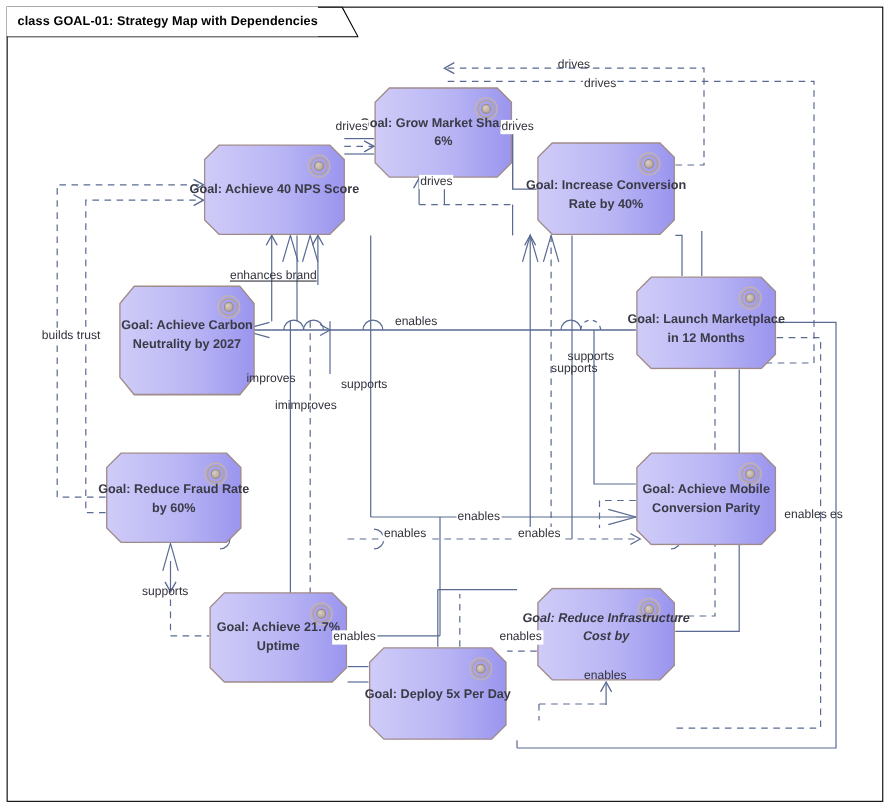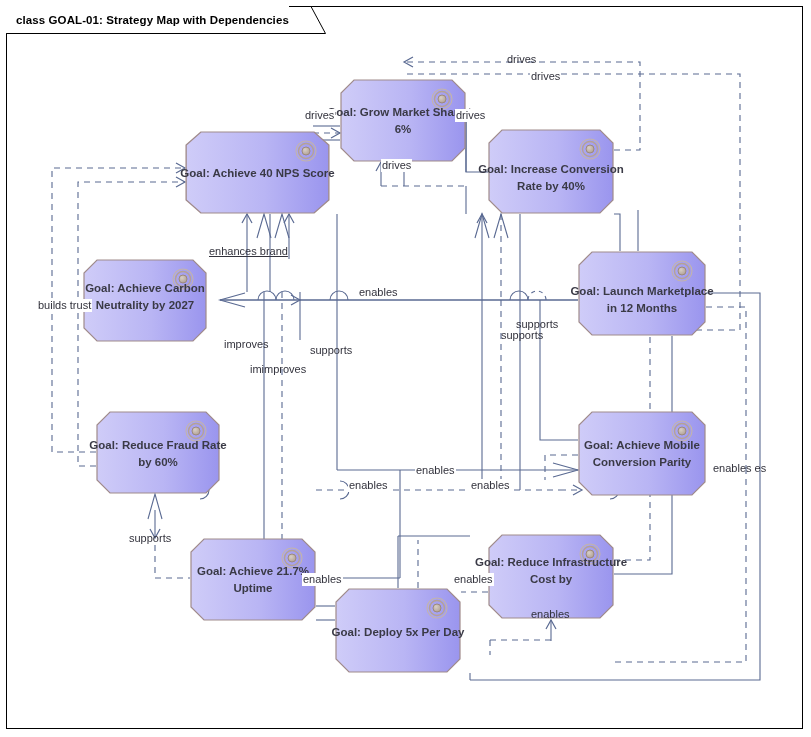--- a/index.html
+++ b/index.html
@@ -235,21 +235,21 @@
       <path d="M155,538 L155,510" marker-end="url(#vhead)" transform="rotate(180 155 524)"></path>
       <path d="M155,545 L155,578 L190,578" stroke-dasharray="6,5"></path>
       <path d="M148,519 L155,494 L162,519"></path>
 
       <path d="M614,560 L650,560 L650,336" stroke-dasharray="6,5"></path>
       <path d="M614,574 L672,574 L672,336"></path>
 
     </g>
   </svg>
 
-  <div class="node" style="left:185px; top:131px; width:145px; height:83px;">
+  <div class="node" style="left:185px; top:131px; width:129px; height:83px;">
     <svg class="node-shape" viewBox="0 0 128 83" preserveAspectRatio="none">
       <path d="M14,1 L114,1 L127,14 L127,69 L114,82 L14,82 L1,69 L1,14 Z" fill="url(#nodeGrad)" stroke="#a08b8b" stroke-width="1.2"></path>
     </svg>
     <svg class="node-icon" viewBox="0 0 22 22">
       <circle cx="11" cy="11" r="10" fill="none" stroke="#c3b4ab" stroke-width="1.1"></circle>
       <circle cx="11" cy="11" r="7.5" fill="none" stroke="#b5a296" stroke-width="1.4"></circle>
       <circle cx="11" cy="11" r="4" fill="url(#iconGrad)" stroke="#9d8a7c" stroke-width="1"></circle>
     </svg>
     <div class="node-label">Goal: Achieve 40 NPS Score</div>
   </div>
@@ -271,21 +271,21 @@
       <path d="M14,1 L112,1 L125,14 L125,71 L112,84 L14,84 L1,71 L1,14 Z" fill="url(#nodeGrad)" stroke="#a08b8b" stroke-width="1.2"></path>
     </svg>
     <svg class="node-icon" viewBox="0 0 22 22">
       <circle cx="11" cy="11" r="10" fill="none" stroke="#c3b4ab" stroke-width="1.1"></circle>
       <circle cx="11" cy="11" r="7.5" fill="none" stroke="#b5a296" stroke-width="1.4"></circle>
       <circle cx="11" cy="11" r="4" fill="url(#iconGrad)" stroke="#9d8a7c" stroke-width="1"></circle>
     </svg>
     <div class="node-label" style="top:58%;">Goal: Increase Conversion Rate by 40%</div>
   </div>
 
-  <div class="node" style="left:83px; top:259px; width:124px; height:83px;">
+  <div class="node" style="left:108px; top:259px; width:124px; height:101px;">
     <svg class="node-shape" viewBox="0 0 124 83" preserveAspectRatio="none">
       <path d="M14,1 L110,1 L123,14 L123,69 L110,82 L14,82 L1,69 L1,14 Z" fill="url(#nodeGrad)" stroke="#a08b8b" stroke-width="1.2"></path>
     </svg>
     <svg class="node-icon" viewBox="0 0 22 22">
       <circle cx="11" cy="11" r="10" fill="none" stroke="#c3b4ab" stroke-width="1.1"></circle>
       <circle cx="11" cy="11" r="7.5" fill="none" stroke="#b5a296" stroke-width="1.4"></circle>
       <circle cx="11" cy="11" r="4" fill="url(#iconGrad)" stroke="#9d8a7c" stroke-width="1"></circle>
     </svg>
     <div class="node-label" style="top:46%;">Goal: Achieve Carbon Neutrality by 2027</div>
   </div>
@@ -340,21 +340,21 @@
 
   <div class="node" style="left:488px; top:534px; width:126px; height:85px;">
     <svg class="node-shape" viewBox="0 0 126 85" preserveAspectRatio="none">
       <path d="M14,1 L112,1 L125,14 L125,71 L112,84 L14,84 L1,71 L1,14 Z" fill="url(#nodeGrad)" stroke="#a08b8b" stroke-width="1.2"></path>
     </svg>
     <svg class="node-icon" viewBox="0 0 22 22">
       <circle cx="11" cy="11" r="10" fill="none" stroke="#c3b4ab" stroke-width="1.1"></circle>
       <circle cx="11" cy="11" r="7.5" fill="none" stroke="#b5a296" stroke-width="1.4"></circle>
       <circle cx="11" cy="11" r="4" fill="url(#iconGrad)" stroke="#9d8a7c" stroke-width="1"></circle>
     </svg>
-    <div class="node-label" style="top:43%;">Goal: Reduce Infrastructure Cost by</div>
+    <div class="node-label" style="top:43%;font-style:italic;">Goal: Reduce Infrastructure Cost by</div>
   </div>
 
   <div class="node" style="left:335px; top:588px; width:126px; height:85px;">
     <svg class="node-shape" viewBox="0 0 126 85" preserveAspectRatio="none">
       <path d="M14,1 L112,1 L125,14 L125,71 L112,84 L14,84 L1,71 L1,14 Z" fill="url(#nodeGrad)" stroke="#a08b8b" stroke-width="1.2"></path>
     </svg>
     <svg class="node-icon" viewBox="0 0 22 22">
       <circle cx="11" cy="11" r="10" fill="none" stroke="#c3b4ab" stroke-width="1.1"></circle>
       <circle cx="11" cy="11" r="7.5" fill="none" stroke="#b5a296" stroke-width="1.4"></circle>
       <circle cx="11" cy="11" r="4" fill="url(#iconGrad)" stroke="#9d8a7c" stroke-width="1"></circle>

